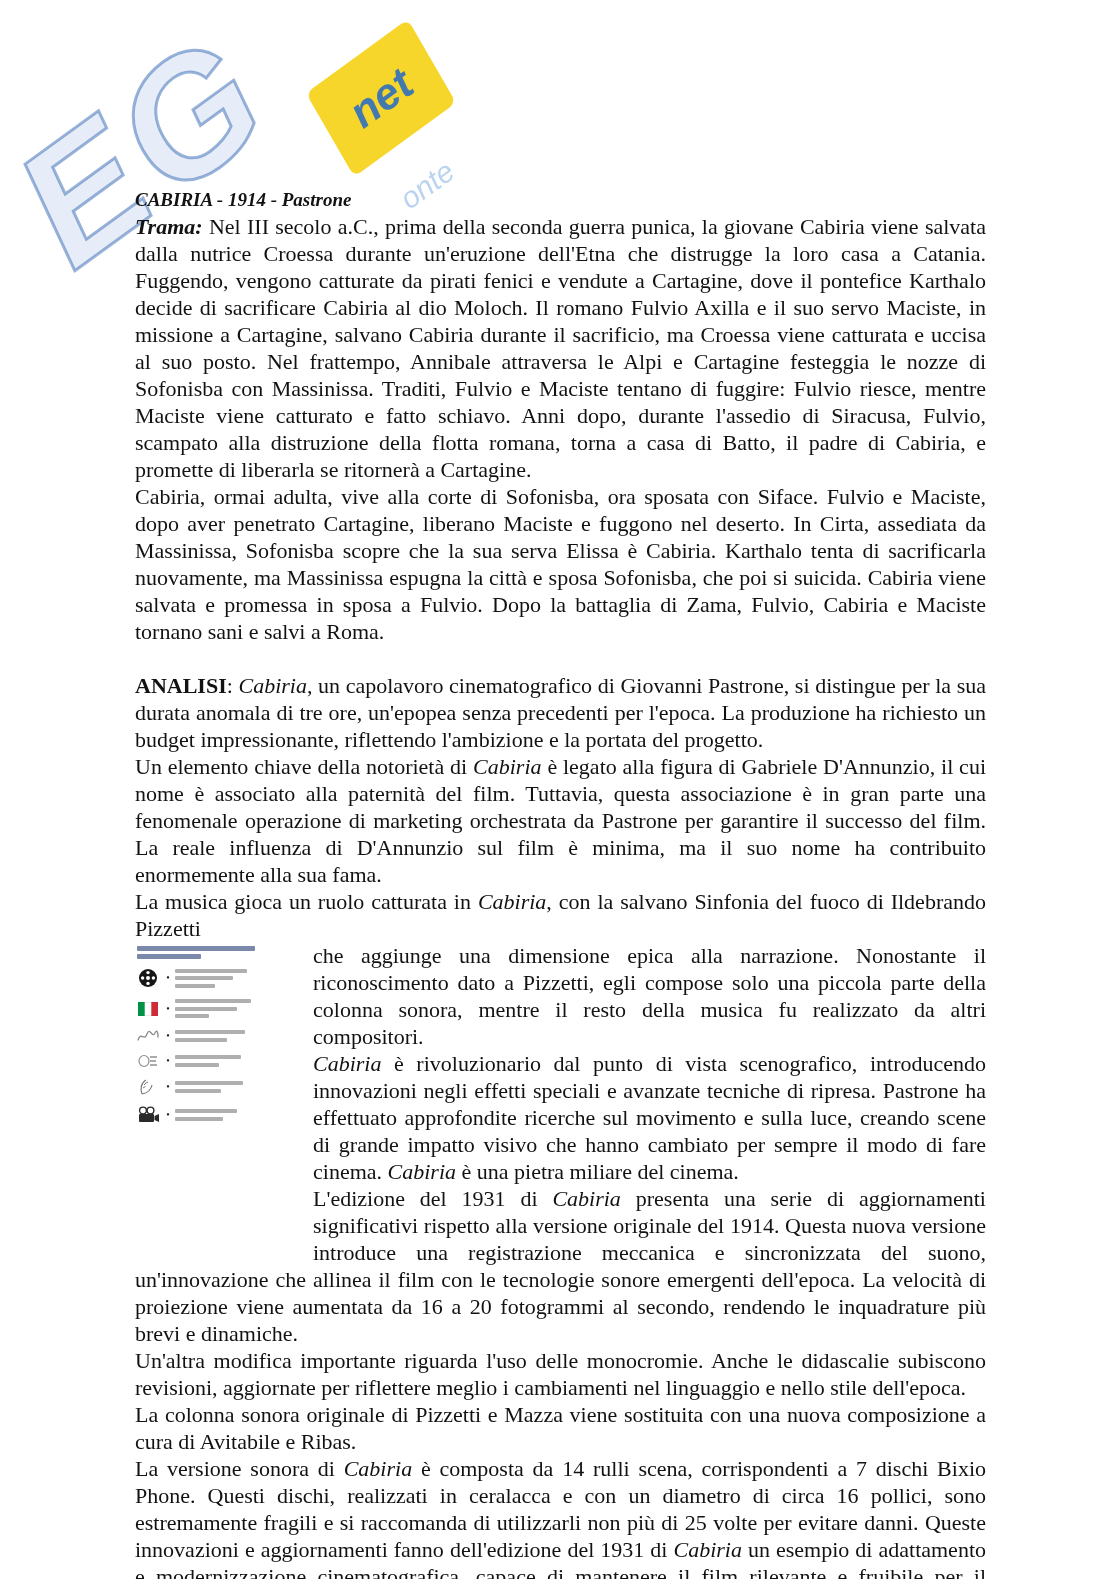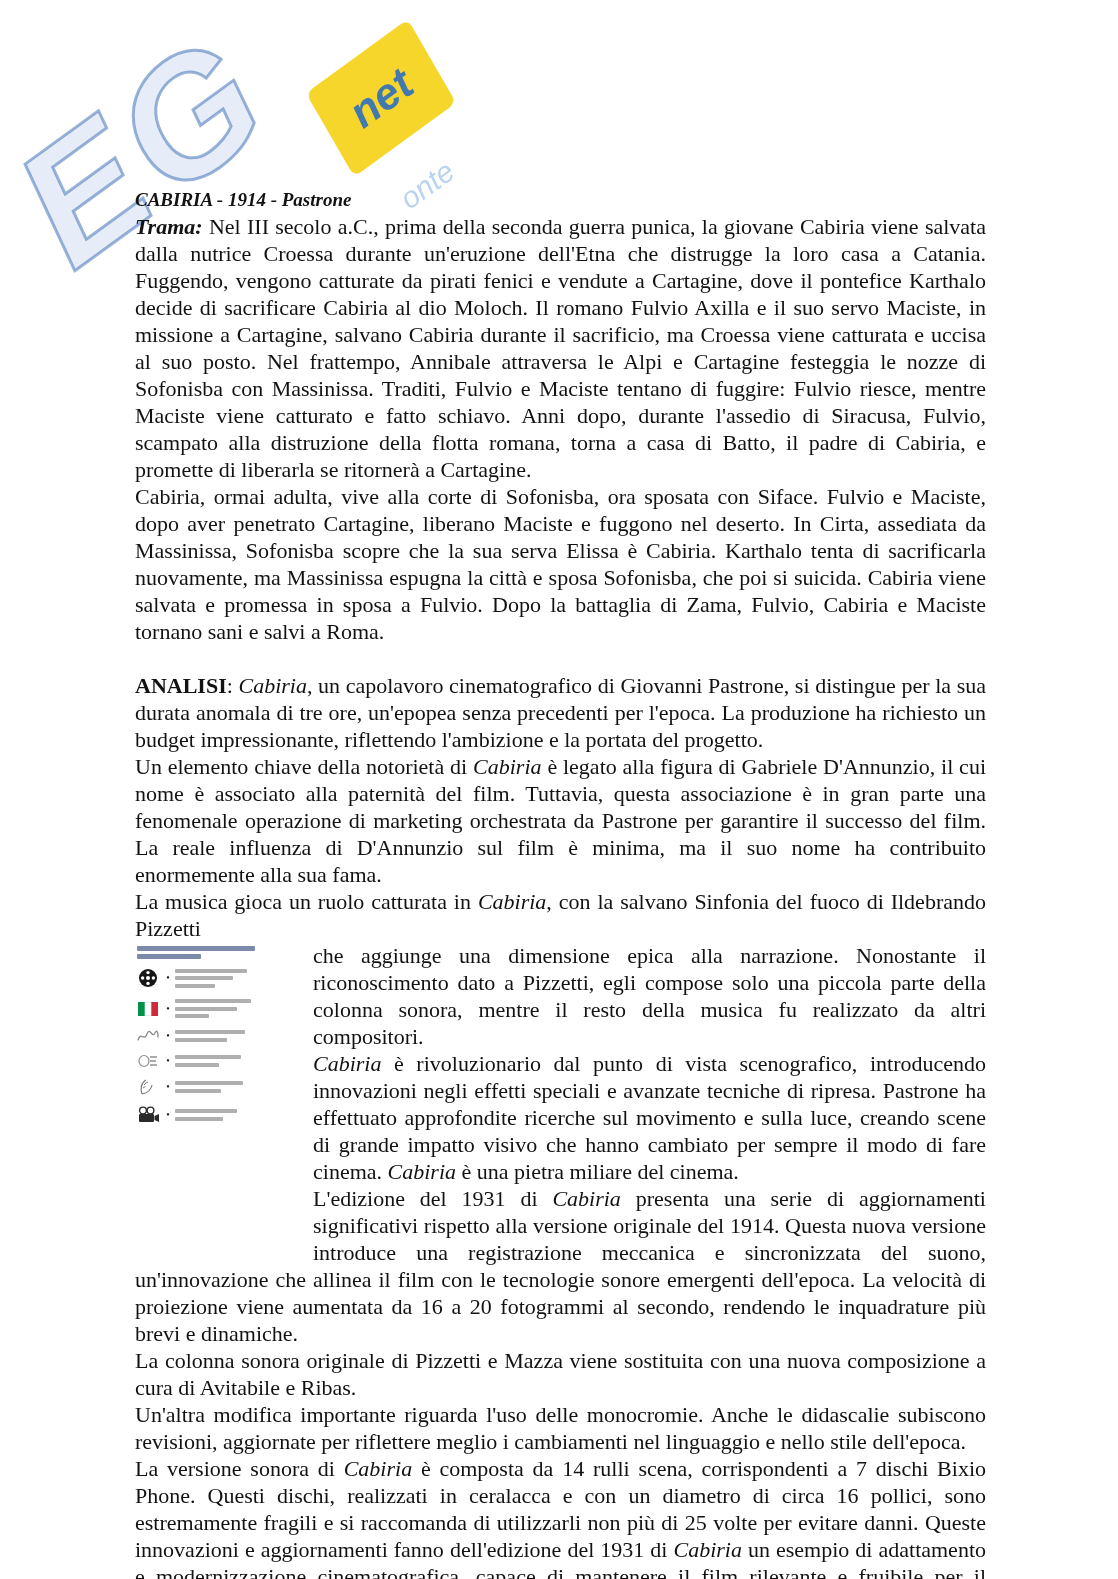--- a/index.html
+++ b/index.html
@@ -185,17 +185,17 @@
             <span class="fig-line" style="width: 48px;"></span>
           </span>
         </div>
       </div>
   </aside>
 
   <div id="wrapped">
       <p class="doc-p"><span>che aggiunge una dimensione epica alla narrazione. Nonostante il riconoscimento dato a Pizzetti, egli compose solo una piccola parte della colonna sonora, mentre il resto della musica fu realizzato da altri compositori.</span></p>
       <p class="doc-p"><span style="font-style: italic;">Cabiria</span><span> è rivoluzionario dal punto di vista scenografico, introducendo innovazioni negli effetti speciali e avanzate tecniche di ripresa. Pastrone ha effettuato approfondite ricerche sul movimento e sulla luce, creando scene di grande impatto visivo che hanno cambiato per sempre il modo di fare cinema. </span><span style="font-style: italic;">Cabiria</span><span> è una pietra miliare del cinema.</span></p>
       <p class="doc-p"><span>L'edizione del 1931 di </span><span style="font-style: italic;">Cabiria</span><span> presenta una serie di aggiornamenti significativi rispetto alla versione originale del 1914. Questa nuova versione introduce una registrazione meccanica e sincronizzata del suono, un'innovazione che allinea il film con le tecnologie sonore emergenti dell'epoca. La velocità di proiezione viene aumentata da 16 a 20 fotogrammi al secondo, rendendo le inquadrature più brevi e dinamiche.</span></p>
+      <p class="doc-p"><span>Un'altra modifica importante riguarda l'uso delle monocromie. Anche le didascalie subiscono revisioni, aggiornate per riflettere meglio i cambiamenti nel linguaggio e nello stile dell'epoca.</span></p>
       <p class="doc-p"><span>La colonna sonora originale di Pizzetti e Mazza viene sostituita con una nuova composizione a cura di Avitabile e Ribas.</span></p>
-      <p class="doc-p"><span>Un'altra modifica importante riguarda l'uso delle monocromie. Anche le didascalie subiscono revisioni, aggiornate per riflettere meglio i cambiamenti nel linguaggio e nello stile dell'epoca.</span></p>
       <p class="doc-p"><span>La versione sonora di </span><span style="font-style: italic;">Cabiria</span><span> è composta da 14 rulli scena, corrispondenti a 7 dischi Bixio Phone. Questi dischi, realizzati in ceralacca e con un diametro di circa 16 pollici, sono estremamente fragili e si raccomanda di utilizzarli non più di 25 volte per evitare danni. Queste innovazioni e aggiornamenti fanno dell'edizione del 1931 di </span><span style="font-style: italic;">Cabiria</span><span> un esempio di adattamento e modernizzazione cinematografica, capace di mantenere il film rilevante e fruibile per il pubblico contemporaneo.</span></p>
     </div>
 </div>
 
 </body></html>

